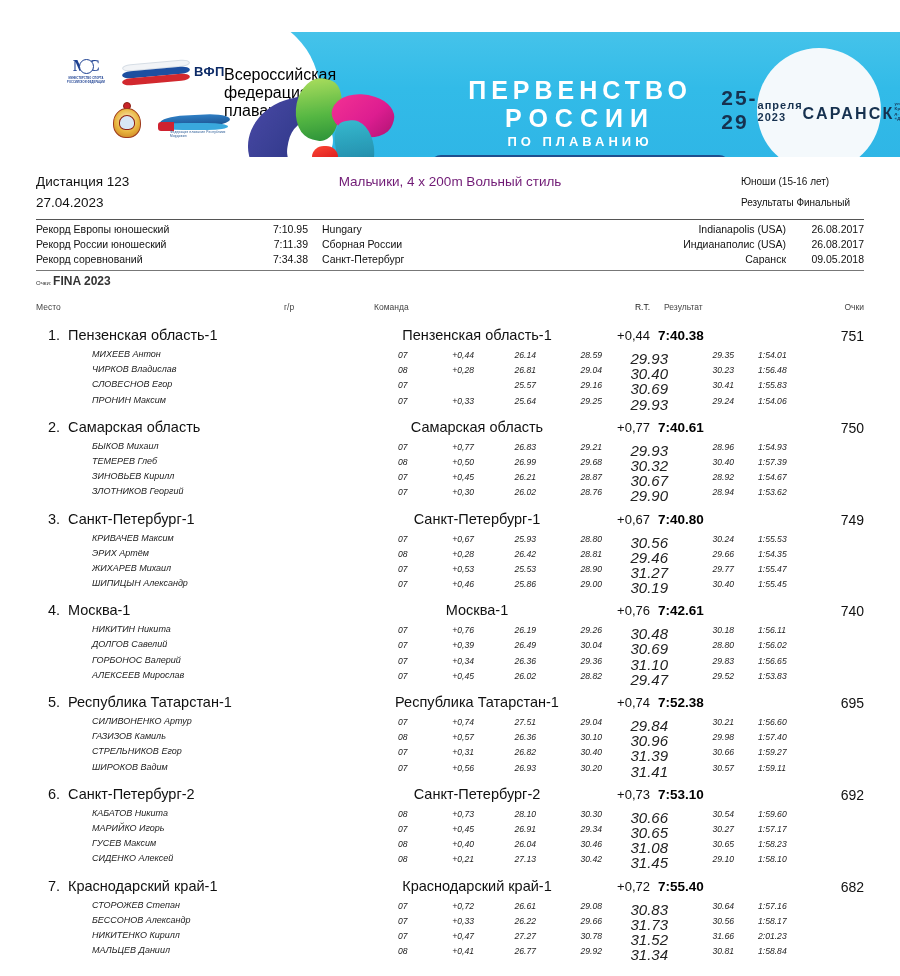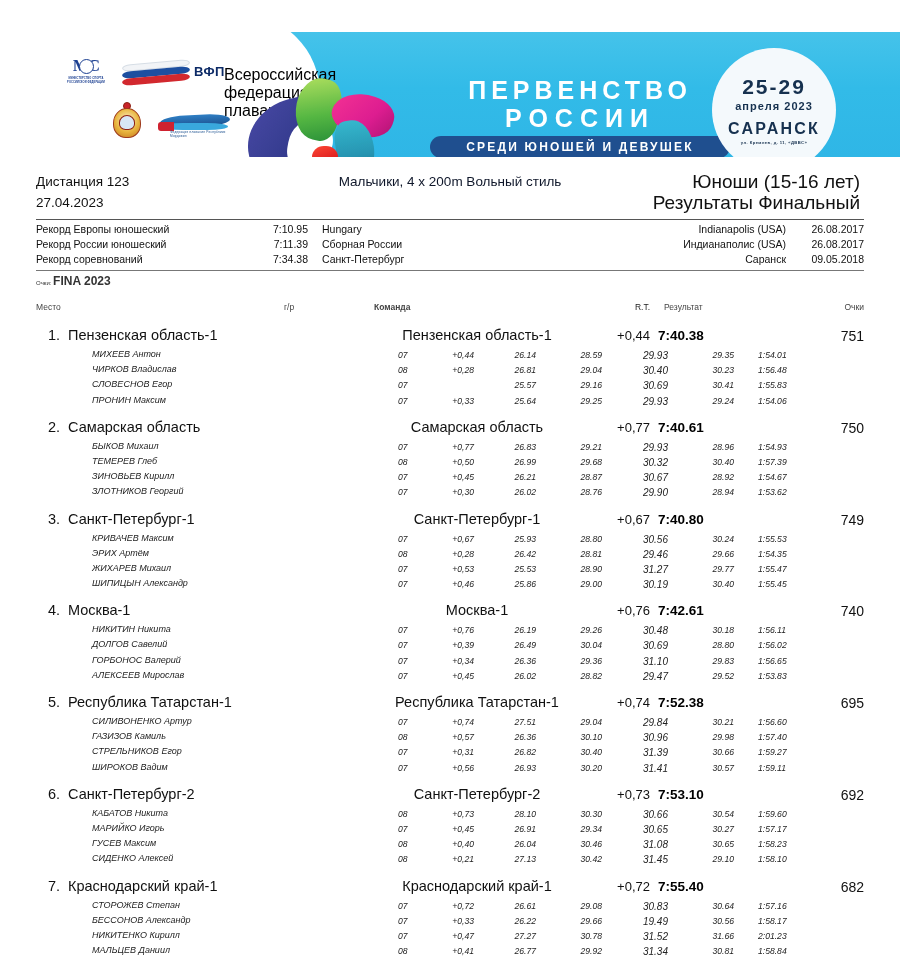--- a/index.html
+++ b/index.html
@@ -137,77 +137,77 @@
   }
   .h-pill {
     margin: 4px auto 0; width: 300px; height: 22px;
     background:#1f4f8f; border-radius: 11px;
     display:flex; align-items:center; justify-content:center;
     font: bold 12px "Liberation Sans", sans-serif; color:#ffffff; letter-spacing: 2.2px;
   }
 
   
   .datecircle {
-    position:absolute; left:712px; top:16px; width:124px; height:124px;
+    position:absolute; left:757px; top:16px; width:124px; height:124px;
     background:#f4f9fc; border-radius:50%;
-    display:flex; flex-direction:column; align-items:center; justify-content:center;
+    display:flex; flex-direction:row; align-items:center; justify-content:center;
   }
   .dc-days { font: bold 21px "Liberation Sans", sans-serif; color:#16314f; letter-spacing:2px; }
   .dc-month { font: bold 11px "Liberation Sans", sans-serif; color:#16314f; letter-spacing:1px; margin-top:1px;}
   .dc-city { font: bold 16px "Liberation Sans", sans-serif; color:#16314f; letter-spacing:2.2px; margin-top:8px;}
   .dc-addr { font-size:4.2px; color:#16314f; letter-spacing:.4px; margin-top:2px; font-weight:bold;}
 
   
   .doc { position:absolute; left:0; top:157px; width:900px; }
 
   .meta { position:relative; height:44px; margin:14px 36px 0 36px; width:828px; }
   .meta-l { position:absolute; left:0; top:0; font-size:13.5px; color:#111; line-height:21px;}
-  .meta-c { position:absolute; left:0; right:0; top:0; text-align:center; font-size:13.5px; color:#0f172a; line-height:21px;}
-  .meta-r { position:absolute; right:4px; top:0; text-align:right; font-size:19px; color:#111; line-height:21px;}
+  .meta-c { position:absolute; left:0; right:0; top:0; text-align:center; font-size:13.5px; color:#701a75; line-height:21px;}
+  .meta-r { position:absolute; right:14px; top:0; text-align:left; font-size:10px; color:#111; line-height:21px;}
 
   .rule { margin: 4px 36px 0 36px; width:828px; height:1px; background:#555; }
   .rule-thin { margin: 2px 36px 0 36px; width:828px; height:1px; background:#777; }
 
   .records { margin: 3px 36px 0 36px; width:828px; }
   .rec-row { position:relative; height:15px; font-size:10.5px; color:#111; }
   .rec-name { position:absolute; left:0; top:0; }
   .rec-time { position:absolute; left:216px; top:0; width:56px; text-align:right;}
   .rec-holder { position:absolute; left:286px; top:0; }
   .rec-place { position:absolute; left:560px; top:0; width:190px; text-align:right;}
   .rec-date  { position:absolute; left:760px; top:0; width:68px; text-align:right;}
 
   .points-note { margin: 3px 36px 0 36px; width:828px; font-size:6px; color:#333; }
   .points-note b { font-size:12px; }
 
   
   .cols { position:relative; margin: 14px 31px 0 36px; width:828px; height:16px; font-size:8.5px; color:#444; }
   .c-place  { position:absolute; left:0; }
   .c-yr     { position:absolute; left:248px; }
-  .c-team   { position:absolute; left:338px;font-weight:bold; }
+  .c-team   { position:absolute; left:338px; }
   .c-rt     { position:absolute; left:578px; width:36px; text-align:right; font-weight:normal; color:#222;}
   .c-result { position:absolute; left:628px; }
   .c-points { position:absolute; left:760px; width:68px; text-align:right;}
 
   .results { margin: 0 36px; width:828px; }
   .team-block { margin-top: 9px; }
   .team-row { position:relative; height:22px; }
   .tr-rank { position:absolute; left:4px; top:0; width:20px; text-align:right; font-size:14.5px; color:#111;}
   .tr-name { position:absolute; left:32px; top:0; font-size:14.5px; color:#111;}
   .tr-team { position:absolute; left:316px; top:0; width:250px; text-align:center; font-size:14.5px; color:#111;}
   .tr-rt   { position:absolute; left:556px; top:1px; width:58px; text-align:right; font-size:13px; color:#111;}
   .tr-res  { position:absolute; left:622px; top:1px; width:62px; text-align:left; font-size:13.5px; font-weight:bold; color:#000;}
   .tr-pts  { position:absolute; left:740px; top:1px; width:88px; text-align:right; font-size:14px; color:#111;}
 
   .swim-row { position:relative; height:15.2px;font-style:italic; }
   .sw-name { position:absolute; left:56px; top:0; font-size:9px; color:#222; }
   .sw-yr   { position:absolute; left:362px; top:1px; width:18px; text-align:left; font-size:8.6px; color:#222;}
   .sw-rt   { position:absolute; left:398px; top:1px; width:40px; text-align:right; font-size:8.6px; color:#222;}
   .sw-s1   { position:absolute; left:462px; top:1px; width:38px; text-align:right; font-size:8.6px; color:#222;}
   .sw-s2   { position:absolute; left:528px; top:1px; width:38px; text-align:right; font-size:8.6px; color:#222;}
-  .sw-s3   { position:absolute; left:594px; top:1px; width:38px; text-align:right; font-size:10px; color:#222;}
+  .sw-s3   { position:absolute; left:594px; top:1px; width:38px; text-align:right; font-size:15px; color:#222;}
   .sw-s4   { position:absolute; left:660px; top:1px; width:38px; text-align:right; font-size:8.6px; color:#222;}
   .sw-tot  { position:absolute; left:722px; top:1px; width:46px; text-align:left; font-size:8.6px; color:#222;}
 </style>
 </head>
 <body>
 
 <div class="page">
 
   <div class="banner">
     <div class="banner-white-blob"></div>
@@ -254,20 +254,21 @@
       <div class="sp sp-white"></div>
       <div class="sp sp-green"></div>
       <div class="sp sp-pink"></div>
       <div class="sp sp-teal"></div>
       <div class="sp sp-red"></div>
     </div>
 
     <div class="headline">
       <div class="h-line1">ПЕРВЕНСТВО</div>
       <div class="h-line2">РОССИИ</div>
+      <div class="h-line3">ПО ПЛАВАНИЮ</div>
       <div class="h-pill">СРЕДИ ЮНОШЕЙ И ДЕВУШЕК</div>
     </div>
 
     <div class="datecircle">
       <div class="dc-days">25-29</div>
       <div class="dc-month">апреля 2023</div>
       <div class="dc-city">САРАНСК</div>
       <div class="dc-addr">ул. Кремлев, д. 11, «ДВВС»</div>
     </div>
   </div>
@@ -649,21 +650,21 @@
             <span class="sw-s3">30.83</span>
             <span class="sw-s4">30.64</span>
             <span class="sw-tot">1:57.16</span>
           </div>
           <div class="swim-row">
             <span class="sw-name">БЕССОНОВ Александр</span>
             <span class="sw-yr">07</span>
             <span class="sw-rt">+0,33</span>
             <span class="sw-s1">26.22</span>
             <span class="sw-s2">29.66</span>
-            <span class="sw-s3">19.49</span>
+            <span class="sw-s3">31.73</span>
             <span class="sw-s4">30.56</span>
             <span class="sw-tot">1:58.17</span>
           </div>
           <div class="swim-row">
             <span class="sw-name">НИКИТЕНКО Кирилл</span>
             <span class="sw-yr">07</span>
             <span class="sw-rt">+0,47</span>
             <span class="sw-s1">27.27</span>
             <span class="sw-s2">30.78</span>
             <span class="sw-s3">31.52</span>

